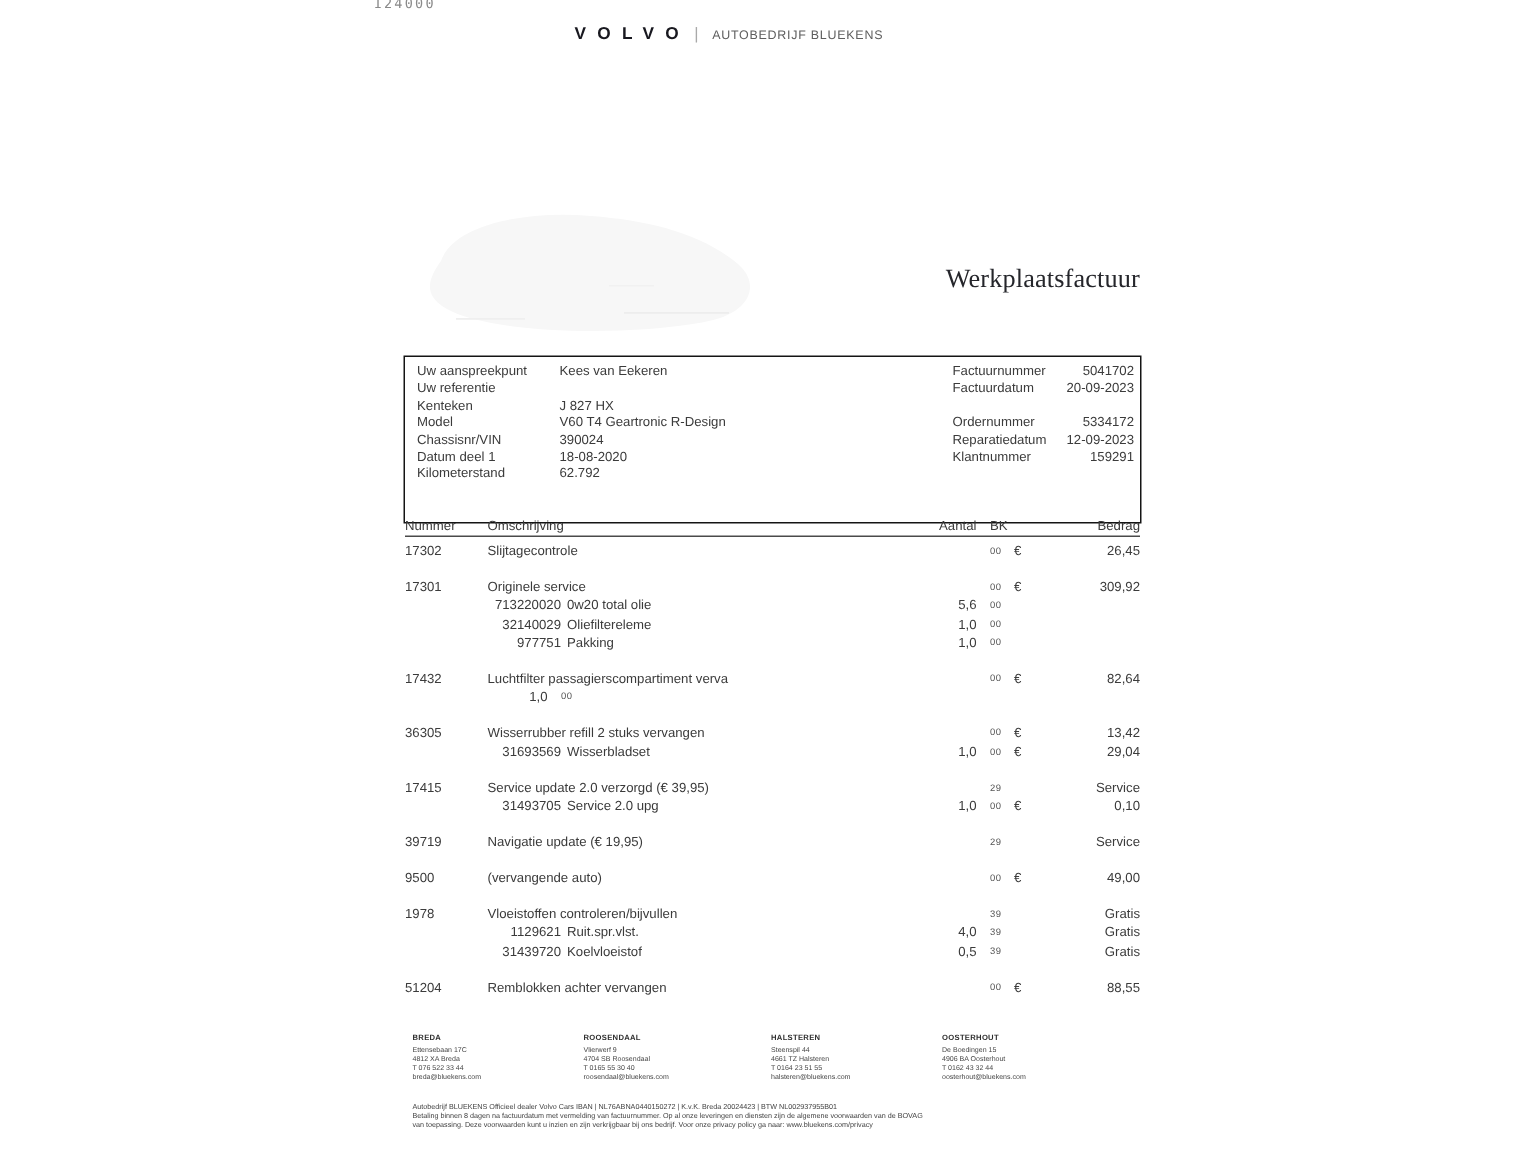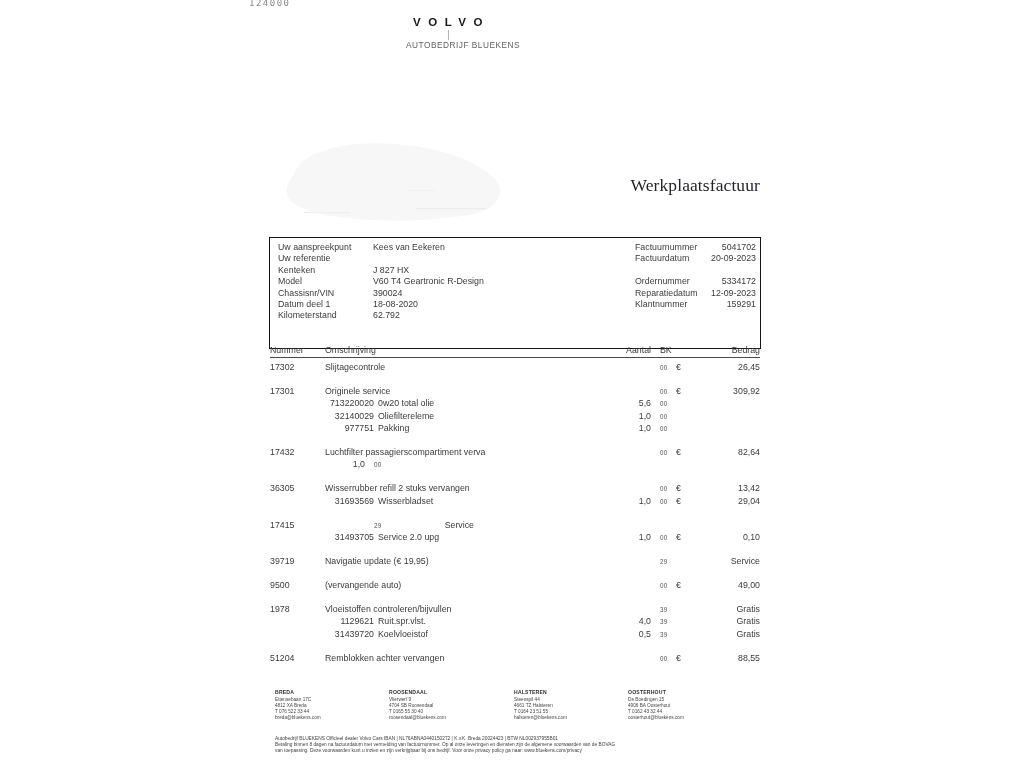--- a/index.html
+++ b/index.html
@@ -5,24 +5,24 @@
   * { margin:0; padding:0; box-sizing:border-box; }
   html,body { width:1024px; height:768px; background:#ffffff; }
   body { font-family:"Liberation Sans", sans-serif; color:#3b3b3b; position:relative; overflow:hidden; }
 
   .abs { position:absolute; }
 
   
   .refnum { left:249px; top:-2px; font-family:"DejaVu Sans Mono", monospace; font-size:9px; letter-spacing:1.5px; color:#8a8a8a; }
 
   
-  .brand { left:383px; top:16px; display:flex; align-items:center; height:14px;flex-direction:column; }
+  .brand { left:383px; top:16px; display:flex; align-items:center; height:14px; }
   .volvo-word { font-size:11.5px; font-weight:bold; letter-spacing:7.5px; color:#18181f; }
   .brand-divider { color:#a9a9a9; font-size:11px; margin:0 9px 0 3px; font-weight:300; }
-  .dealer-name { font-size:8.3px; letter-spacing:0.5px; color:#5e5e5e;margin-left:23px; }
+  .dealer-name { font-size:8.3px; letter-spacing:0.5px; color:#5e5e5e; }
 
   
   .smudge { left:266px; top:132px; }
 
   
   .title { left:500px; top:175px; width:260px; text-align:right; font-size:17.5px; color:#25262b; letter-spacing:0.1px;font-family:Liberation Serif, serif; }
 
   
   .info-box { left:269px; top:237px; width:492px; height:112px; border:1.5px solid #141414; background:#fff; }
   .info-col { position:absolute; top:4px; font-size:8.8px; line-height:11.4px; }
@@ -250,20 +250,23 @@
           <span class="c-aantal">1,0</span>
           <span class="c-gap"></span>
           <span class="c-bk">00</span>
           <span class="c-euro">€</span>
           <span class="c-bedrag">29,04</span>
         </div>
       </div>
       <div class="tgroup">
         <div class="trow">
           <span class="c-num">17415</span>
+          <span class="c-desc">
+            <span class="desc-text">Service update 2.0 verzorgd (€ 39,95)</span>
+          </span>
           <span class="c-aantal"></span>
           <span class="c-gap"></span>
           <span class="c-bk">29</span>
           <span class="c-euro"></span>
           <span class="c-bedrag">Service</span>
         </div>
         <div class="trow">
           <span class="c-num"></span>
           <span class="c-desc">
             <span class="c-part">31493705</span>

